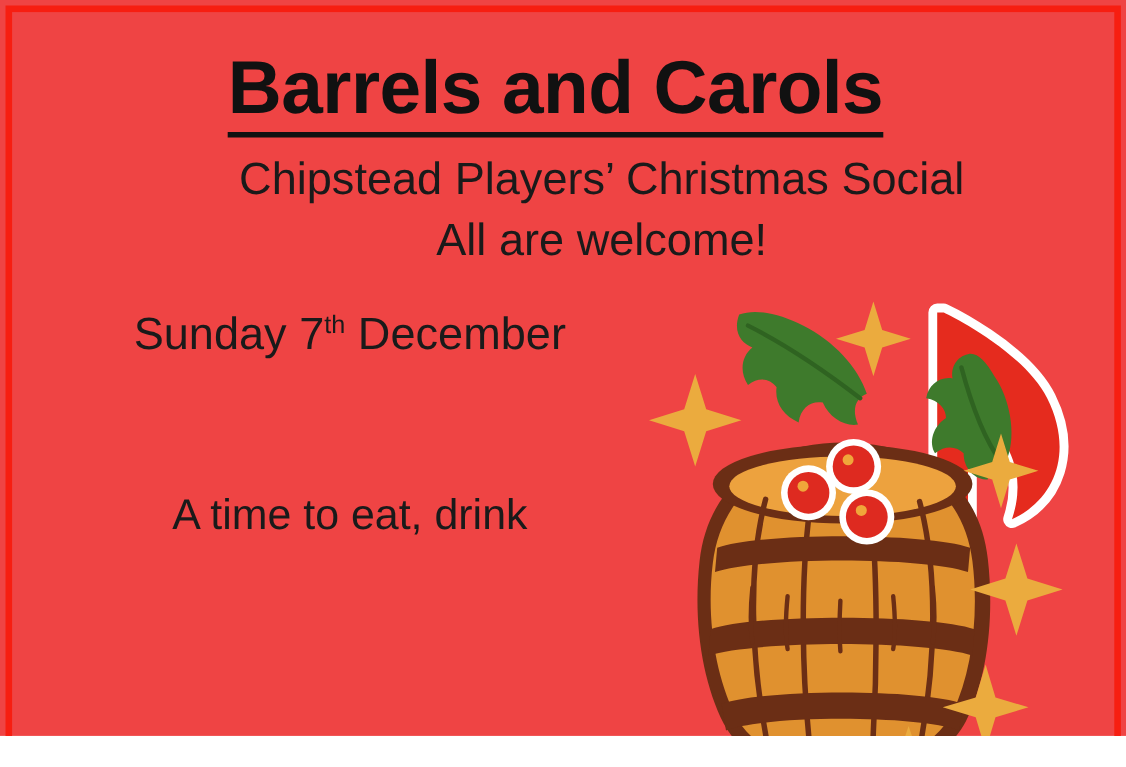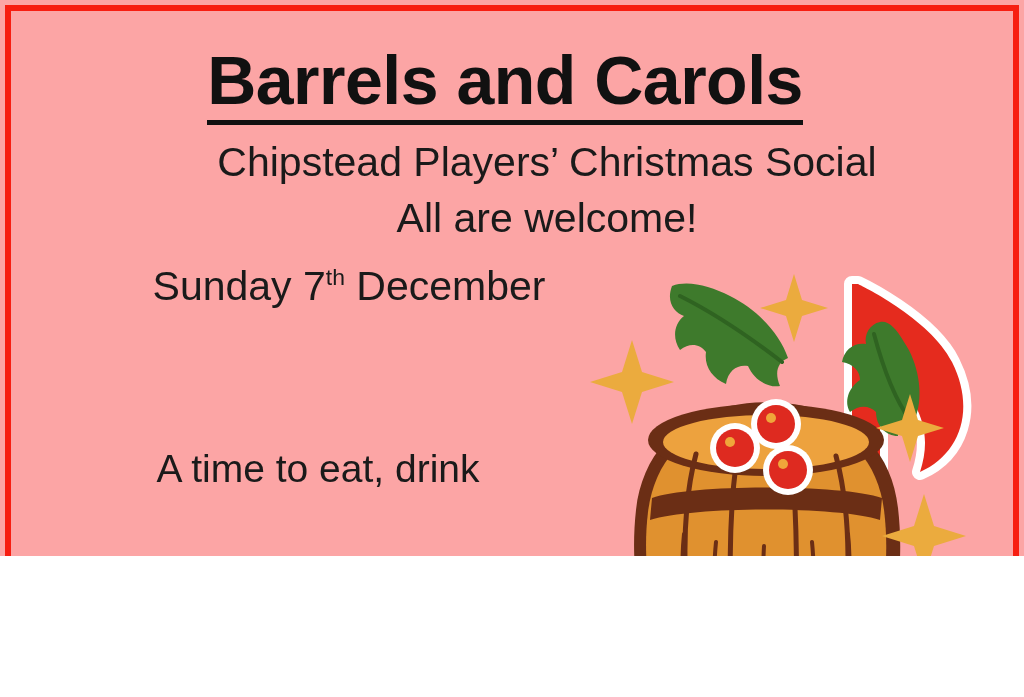--- a/index.html
+++ b/index.html
@@ -6,22 +6,22 @@
     margin: 0;
     padding: 0;
     background: #ffffff;
   }
   body {
     font-family: "Liberation Sans", sans-serif;
   }
   #poster {
     position: relative;
     width: 1024px;
-    height: 556px;
-    background: #fca5a5;
+    height: 669px;
+    background: #ef4444;
     overflow: hidden;
   }
   
   #border-frame {
     position: absolute;
     left: 5px;
     top: 5px;
     width: 1014px;
     height: 687px;
     border: 6px solid #f71e11;
@@ -67,21 +67,21 @@
 
   .left-line {
     position: absolute;
     left: 0;
     width: 636px;
     text-align: center;
     font-size: 41px;
     color: #1a1a1a;
     line-height: 1.1;
   }
-  #date-line  { top: 264px; padding-left: 31px; }
+  #date-line  { top: 281px; }
   #time-line  { top: 338px; }
   #body-line-1 { top: 448px; font-size: 39px; }
   #body-line-2 { top: 505px; font-size: 39px; }
   #prize-line  { top: 615px; font-size: 41px; width: 646px; }
 
   sup.ordinal {
     font-size: 0.56em;
     vertical-align: super;
     line-height: 0;
   }

